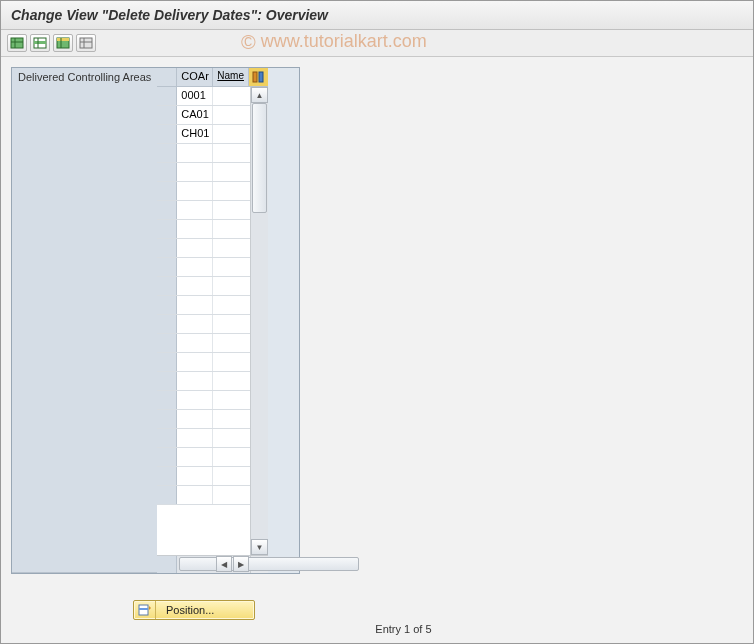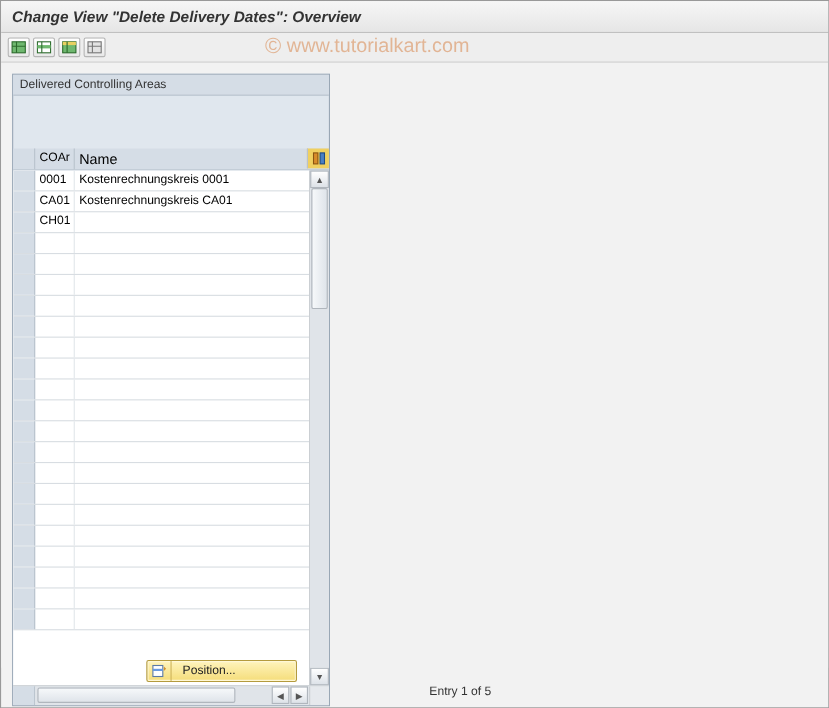--- a/index.html
+++ b/index.html
@@ -42,42 +42,41 @@
       background: #f2f2f2;
       height: calc(100% - 92px);
       display: flex;
       align-items: flex-start;
     }
     .panel {
       background: #e0e7ee;
       border: 1px solid #99a7b5;
       width: 289px;
       display: flex;
-      flex-direction: column;
-      gap: 48px;
+      flex-direction: row;
     }
     .panel-title {
       padding: 3px 6px;
       background: #d5dde6;
       border-bottom: 1px solid #b8c2cd;
       font-size: 11px;
       color: #333;
     }
     .grid-wrap {
       display: flex;
       flex-direction: column;
     }
     .grid-header {
       display: flex;
       background: #d5dde6;
       border-bottom: 1px solid #b8c2cd;
     }
     .gh-sel { width: 20px; border-right: 1px solid #b8c2cd; }
     .gh-col1 { width: 36px; padding: 2px 4px; border-right: 1px solid #b8c2cd; font-size: 11px; }
-    .gh-col2 { flex: 1; padding: 2px 4px; font-size: 13px; }
+    .gh-col2 { flex: 1; padding: 2px 4px; font-size: 10px; text-decoration: underline; }
     .gh-cfg {
       width: 20px; height: 18px;
       background: #f0d060;
       border-left: 1px solid #b8c2cd;
       display: flex; align-items: center; justify-content: center;
       cursor: pointer;
     }
     .gh-cfg svg { width: 12px; height: 12px; }
     .grid-body {
       display: flex;
@@ -158,21 +157,21 @@
       height: 20px;
       cursor: pointer;
       box-shadow: inset 0 0 0 1px #fff8d6;
     }
     .position-btn .icon-slot {
       width: 22px; height: 18px;
       display:flex; align-items:center; justify-content:center;
       border-right: 1px solid #cdb45a;
     }
     .position-btn .label {
-      padding: 0 55px 0 10px;
+      padding: 0 40px 0 10px;
       font-size: 11px;
       color: #222;
     }
     .entry-text {
       margin-left: 120px;
       font-size: 11px;
       color: #333;
       margin-top: 39px;
     }
     .watermark {
@@ -236,26 +235,24 @@
               <rect x="1" y="1" width="4" height="10" fill="#d78b2a" stroke="#8a5410"></rect>
               <rect x="7" y="1" width="4" height="10" fill="#4a7fc4" stroke="#1d4a85"></rect>
             </svg>
         </div>
       </div>
       <div class="grid-body">
         <div class="grid-rows">
           <div class="row">
               <div class="row-sel"></div>
               <div class="row-col1">0001</div>
-              <div class="row-col2">Kostenrechnungskreis 0001</div>
             </div>
           <div class="row">
               <div class="row-sel"></div>
               <div class="row-col1">CA01</div>
-              <div class="row-col2">Kostenrechnungskreis CA01</div>
             </div>
           <div class="row">
               <div class="row-sel"></div>
               <div class="row-col1">CH01</div>
             </div>
           <div class="row empty">
               <div class="row-sel"></div>
               <div class="row-col1"></div>
               <div class="row-col2"></div>
             </div>

